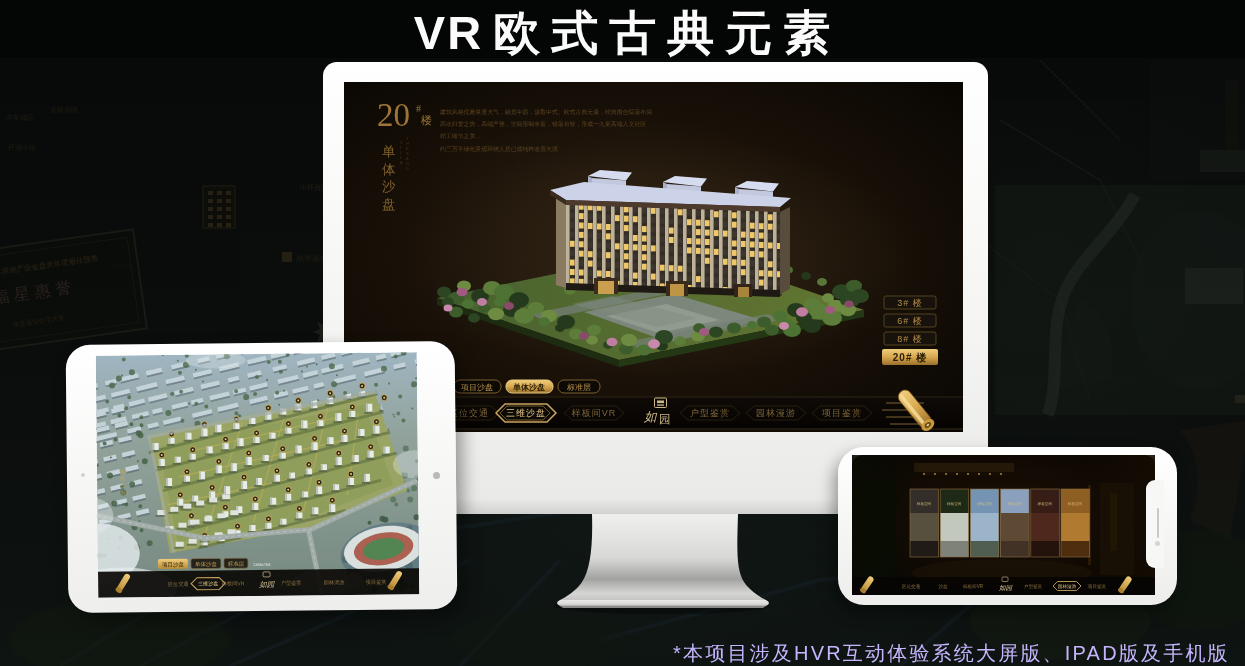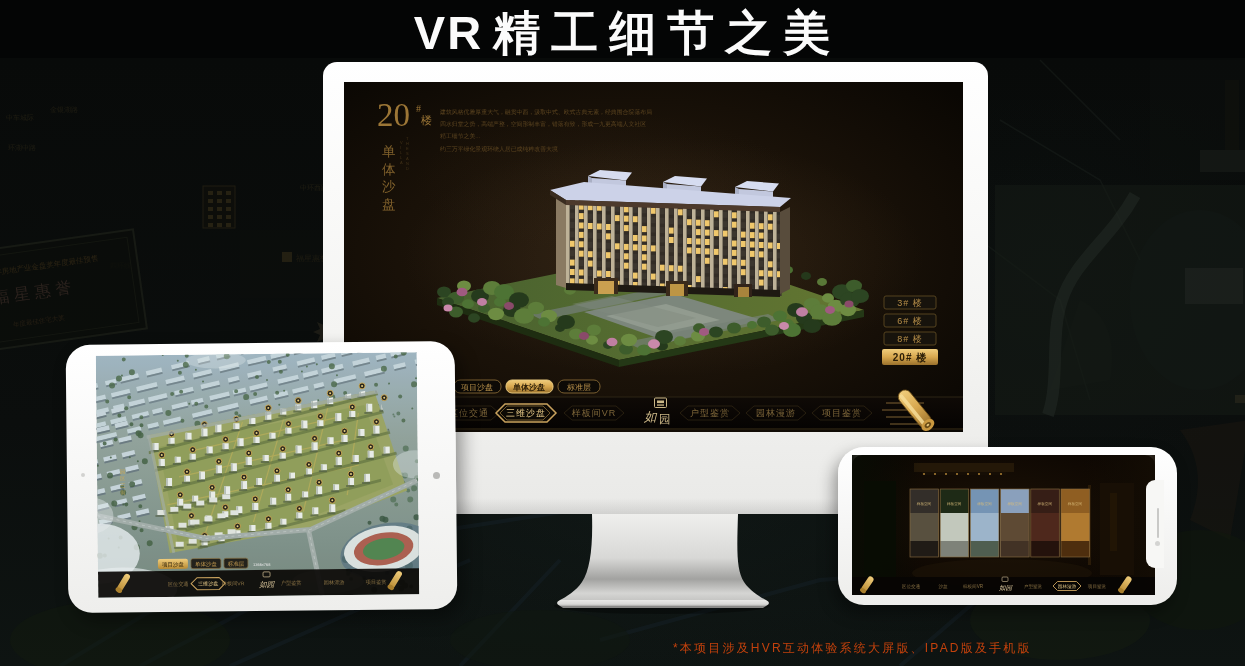--- a/index.html
+++ b/index.html
@@ -110,21 +110,21 @@
 
 <g opacity="0.5">
 <ellipse cx="1060" cy="620" rx="90" ry="40" fill="#141c10"></ellipse>
 <ellipse cx="1200" cy="580" rx="70" ry="50" fill="#10180d"></ellipse>
 <ellipse cx="120" cy="640" rx="110" ry="40" fill="#121a0e"></ellipse>
 <ellipse cx="540" cy="640" rx="90" ry="30" fill="#0f1710"></ellipse>
 </g>
 </svg>
 
 <div class="abs" style="left:5px;top:2px;width:1245px;text-align:center;color:#fbfbfb;
-font-size:47px;font-weight:bold;"><span style="letter-spacing:2px;margin-top:32px;">VR</span><span style="letter-spacing:11px;margin-left:10px;">精工细节之美</span></div>
+font-size:47px;font-weight:bold;"><span style="letter-spacing:2px;margin-top:32px;">VR</span><span style="letter-spacing:11px;margin-left:10px;">欧式古典元素</span></div>
 
 <div class="abs" style="left:323px;top:62px;width:665px;height:452px;background:linear-gradient(180deg,#ffffff 0%,#f4f4f2 60%,#e9e9e7 100%);border-radius:14px;"></div>
 
 <div class="abs" style="left:323px;top:498px;width:665px;height:16px;background:linear-gradient(180deg,rgba(0,0,0,0) 0%,rgba(0,0,0,0.10) 100%);border-radius:0 0 14px 14px;"></div>
 
 <svg class="abs" style="left:540px;top:514px" width="250" height="100" viewBox="0 0 250 100">
 <defs>
 <linearGradient id="neck" x1="0" y1="0" x2="0" y2="1">
 <stop offset="0" stop-color="#efefed"></stop>
         <stop offset="0.5" stop-color="#d8d8d6"></stop>
@@ -1614,12 +1614,12 @@
 <g transform="translate(268,121) rotate(34 6 9)">
 <rect x="2" y="0" width="6" height="17" rx="3" fill="url(#goldv3)"></rect>
 <ellipse cx="5" cy="16.5" rx="3.2" ry="2.2" fill="#a97f2d"></ellipse>
 </g>
 </svg>
 
 <div class="abs" style="left:1146px;top:480px;width:18px;height:88px;background:#f7f7f5;border-radius:9px 0 0 9px;"></div>
 <div class="abs" style="left:1157px;top:508px;width:2px;height:30px;background:#c9c9c7;border-radius:2px;"></div>
 <div class="abs" style="left:1155px;top:541px;width:5px;height:5px;border-radius:50%;background:#d4d4d2;"></div>
 
-<div class="abs" style="left:673px;top:640px;color:#c2410c;font-size:12px;letter-spacing:2.2px;">*本项目涉及HVR互动体验系统大屏版、IPAD版及手机版</div>
+<div class="abs" style="left:673px;top:640px;color:#c4b5fd;font-size:20px;letter-spacing:2.2px;">*本项目涉及HVR互动体验系统大屏版、IPAD版及手机版</div>
 </body></html>

